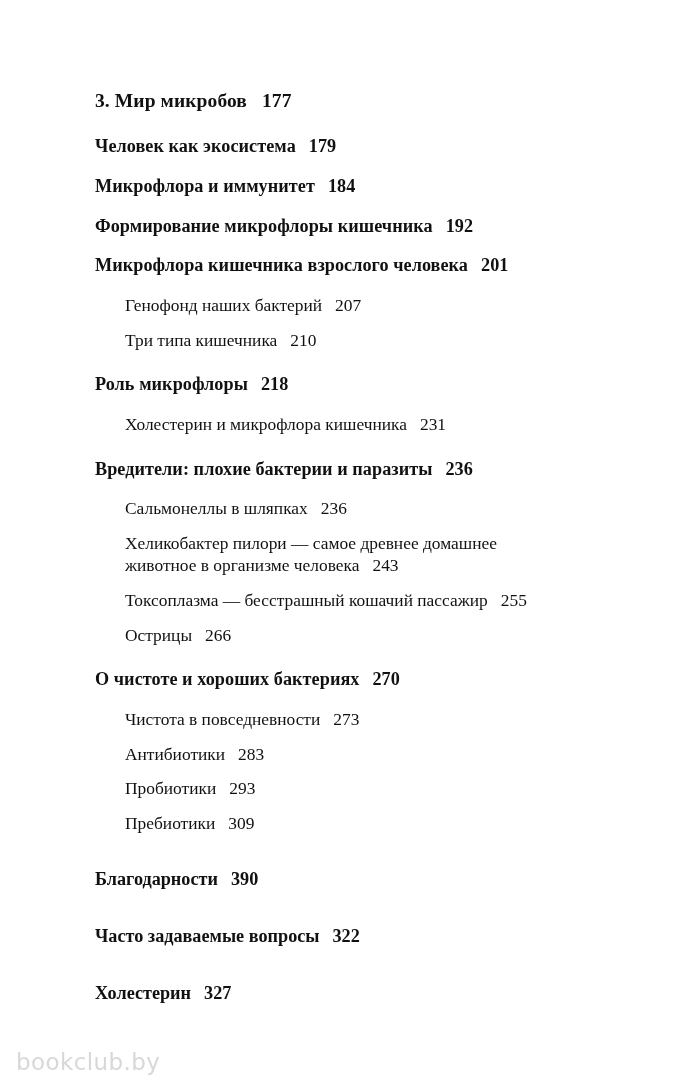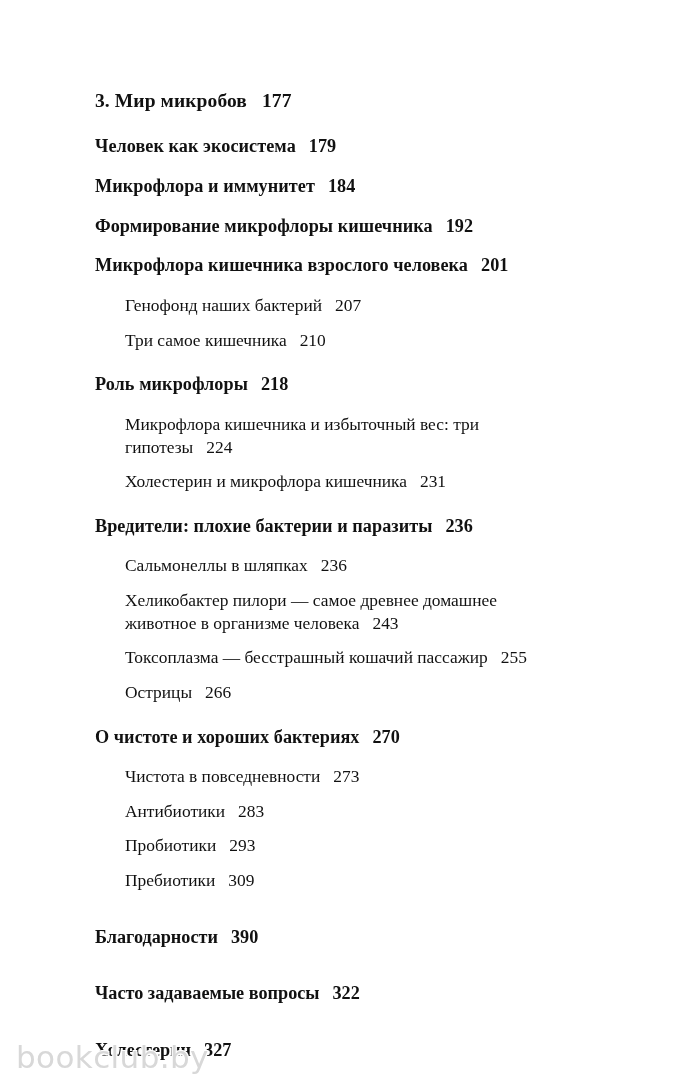--- a/index.html
+++ b/index.html
@@ -75,21 +75,21 @@
   }
   .lv-back.first { margin-top: 34px; }
   .lv-back.last { margin-bottom: 0; }
 
   
   #watermark {
     position: absolute;
     left: 16px;
     bottom: 12px;
     font-family: "DejaVu Sans", sans-serif;
-    font-size: 31px;
+    font-size: 23px;
     font-weight: normal;
     letter-spacing: 0.4px;
     color: #d8d8d8;
     text-shadow:
        1px  1px 0 #ffffff,
       -1px -1px 0 #ffffff,
        1px -1px 0 #ffffff,
       -1px  1px 0 #ffffff,
        0    2px 3px rgba(255,255,255,0.9);
     user-select: none;
@@ -98,23 +98,22 @@
 </head>
 <body>
 
 <div id="toc">
     <div class="entry lv-chapter"><span class="title">3. Мир микробов</span><span class="page">177</span></div>
     <div class="entry lv-section"><span class="title">Человек как экосистема</span><span class="page">179</span></div>
     <div class="entry lv-section"><span class="title">Микрофлора и иммунитет</span><span class="page">184</span></div>
     <div class="entry lv-section"><span class="title">Формирование микрофлоры кишечника</span><span class="page">192</span></div>
     <div class="entry lv-section"><span class="title">Микрофлора кишечника взрослого человека</span><span class="page">201</span></div>
     <div class="entry lv-sub"><span class="title">Генофонд наших бактерий</span><span class="page">207</span></div>
-    <div class="entry lv-sub"><span class="title">Три самое кишечника</span><span class="page">210</span></div>
+    <div class="entry lv-sub"><span class="title">Три типа кишечника</span><span class="page">210</span></div>
     <div class="entry lv-section gap-top"><span class="title">Роль микрофлоры</span><span class="page">218</span></div>
-    <div class="entry lv-sub"><span class="title">Микрофлора кишечника и избыточный вес: три гипотезы</span><span class="page">224</span></div>
     <div class="entry lv-sub"><span class="title">Холестерин и микрофлора кишечника</span><span class="page">231</span></div>
     <div class="entry lv-section gap-top"><span class="title">Вредители: плохие бактерии и паразиты</span><span class="page">236</span></div>
     <div class="entry lv-sub"><span class="title">Сальмонеллы в шляпках</span><span class="page">236</span></div>
     <div class="entry lv-sub"><span class="title">Хеликобактер пилори — самое древнее домашнее животное в организме человека</span><span class="page">243</span></div>
     <div class="entry lv-sub"><span class="title">Токсоплазма — бесстрашный кошачий пассажир</span><span class="page">255</span></div>
     <div class="entry lv-sub"><span class="title">Острицы</span><span class="page">266</span></div>
     <div class="entry lv-section gap-top"><span class="title">О чистоте и хороших бактериях</span><span class="page">270</span></div>
     <div class="entry lv-sub"><span class="title">Чистота в повседневности</span><span class="page">273</span></div>
     <div class="entry lv-sub"><span class="title">Антибиотики</span><span class="page">283</span></div>
     <div class="entry lv-sub"><span class="title">Пробиотики</span><span class="page">293</span></div>

